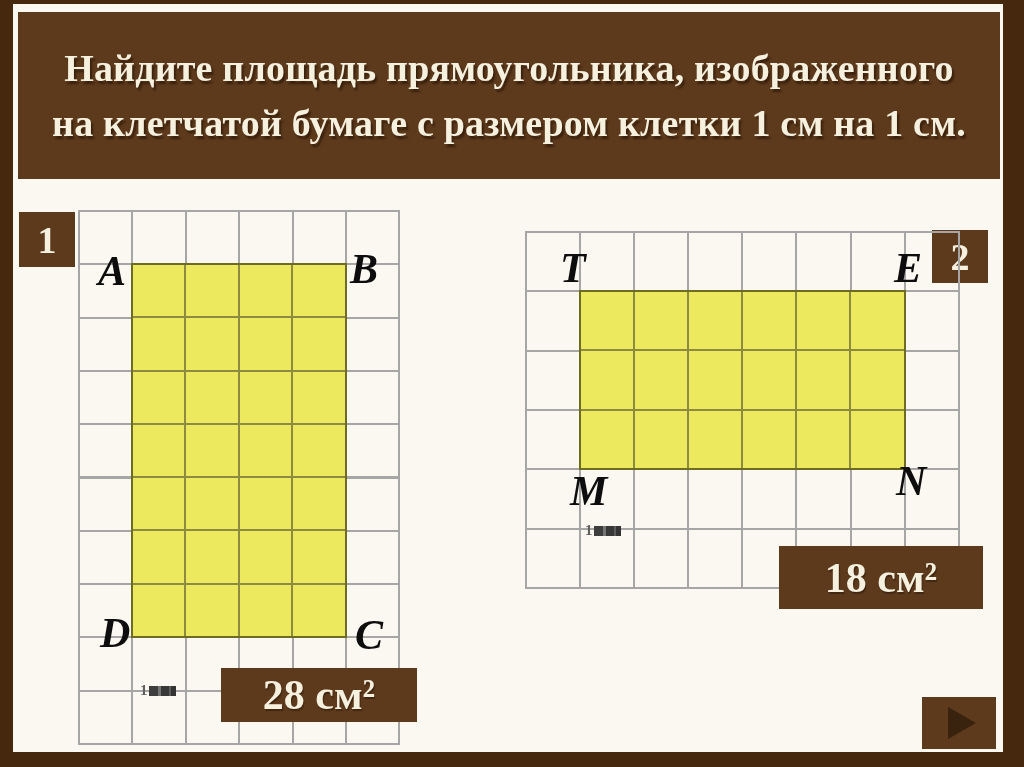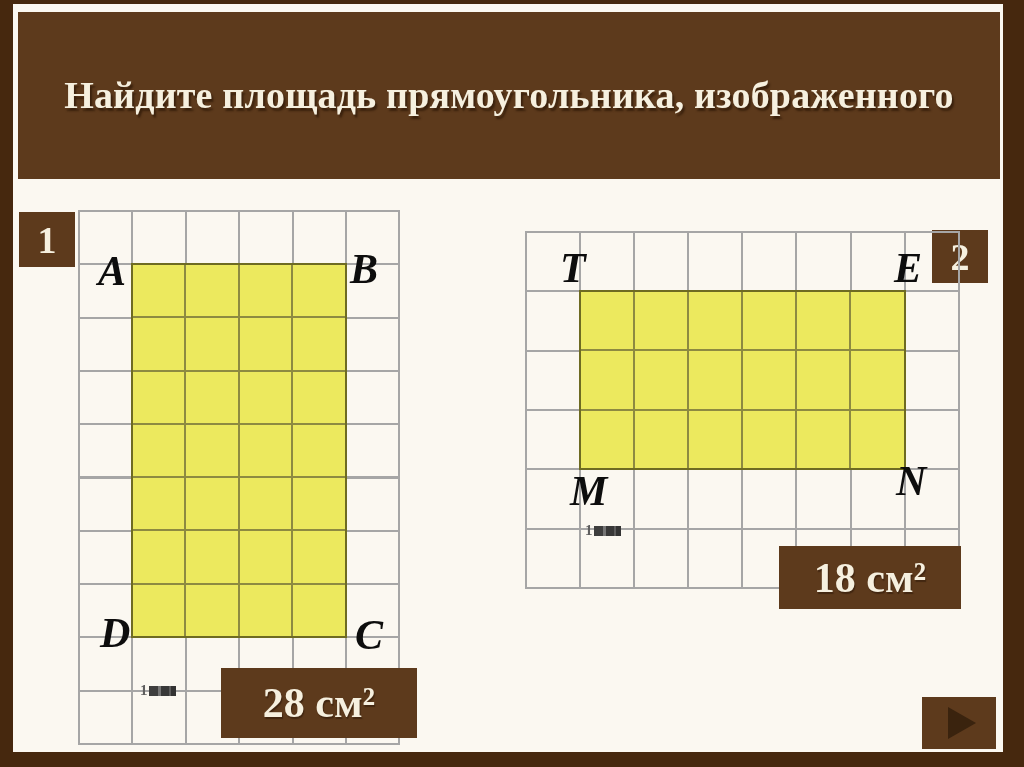--- a/index.html
+++ b/index.html
@@ -56,22 +56,22 @@
   }
   .badge.b1{left:19px;top:212px;width:56px;height:55px;}
   .badge.b2{left:932px;top:230px;width:56px;height:53px;}
 
   .answer-box{
     position:absolute;background:var(--brown,#5d3a1c);
     display:flex;align-items:center;justify-content:center;
     color:var(--cream_text,#f6f0df);font-size:42px;font-weight:bold;
     text-shadow:1px 2px 1px rgba(40,20,5,0.5);
   }
-  .answer-box.a1{left:221px;top:668px;width:196px;height:70px;}
-  .answer-box.a2{left:779px;top:546px;width:182px;height:63px;text-align:right;}
+  .answer-box.a1{left:221px;top:668px;width:196px;height:54px;}
+  .answer-box.a2{left:779px;top:546px;width:204px;height:63px;text-align:right;}
 
   .scale-marker{position:absolute;display:flex;align-items:center;gap:1px;}
   .scale-marker .digit{font-size:15px;font-weight:bold;color:#5f5f5f;line-height:1;}
   .scale-marker .smudge{
     display:inline-block;width:27px;height:10px;
     background:linear-gradient(90deg,#3e3e3e 0 35%,#757575 35% 45%,#383838 45% 75%,#5c5c5c 75% 82%,#333 82% 100%);
   }
   .scale-marker.m1{left:140px;top:683px;}
   .scale-marker.m2{left:585px;top:523px;}
 
@@ -93,20 +93,21 @@
 
 <div id="slide">
 
   <div class="frame top"></div>
   <div class="frame left"></div>
   <div class="frame right"></div>
   <div class="frame bottom"></div>
 
   <div class="title-panel">
     <div class="title-line">Найдите площадь прямоугольника, изображенного</div>
+    <div class="title-line">на клетчатой бумаге с размером клетки 1 см на 1 см.</div>
   </div>
 
   <div class="badge b1">1</div>
   <div class="grid" style="left:78px;top:210px;width:322px;height:535px;--cw:53.4px;--ch:53.3px;">
     <div class="rect" style="left:53.4px;top:53.3px;width:215.6px;height:375.1px;"></div>
   </div>
   <div class="corner-label" style="left:98px;top:250px;">A</div>
   <div class="corner-label" style="left:350px;top:248px;">B</div>
   <div class="corner-label" style="left:100px;top:612px;">D</div>
   <div class="corner-label" style="left:355px;top:614px;">C</div>

